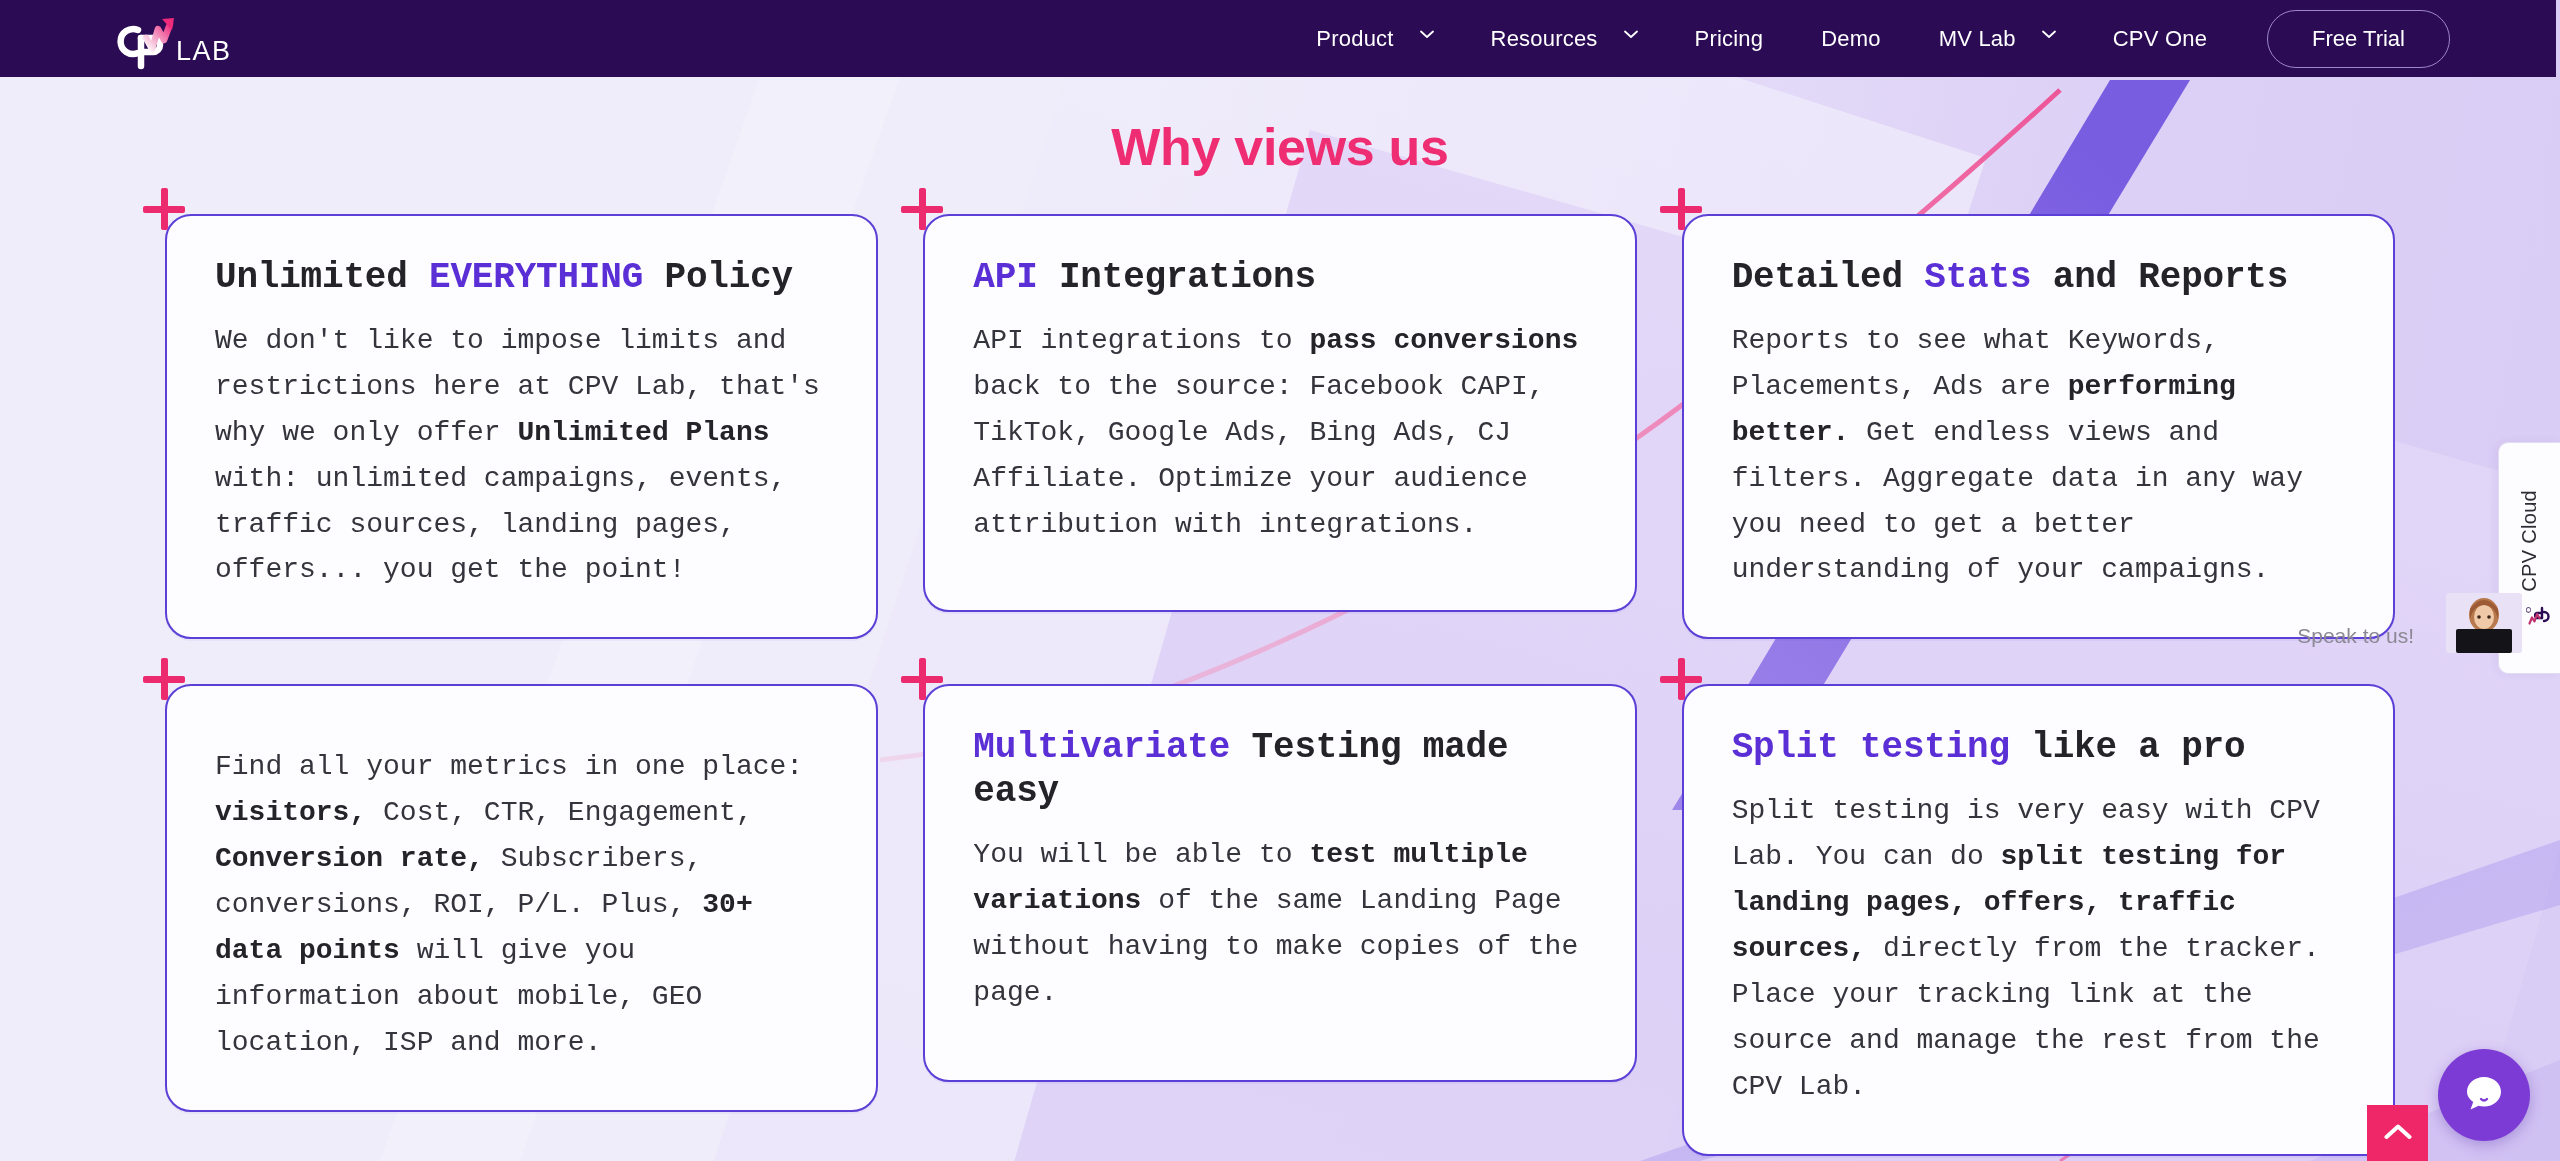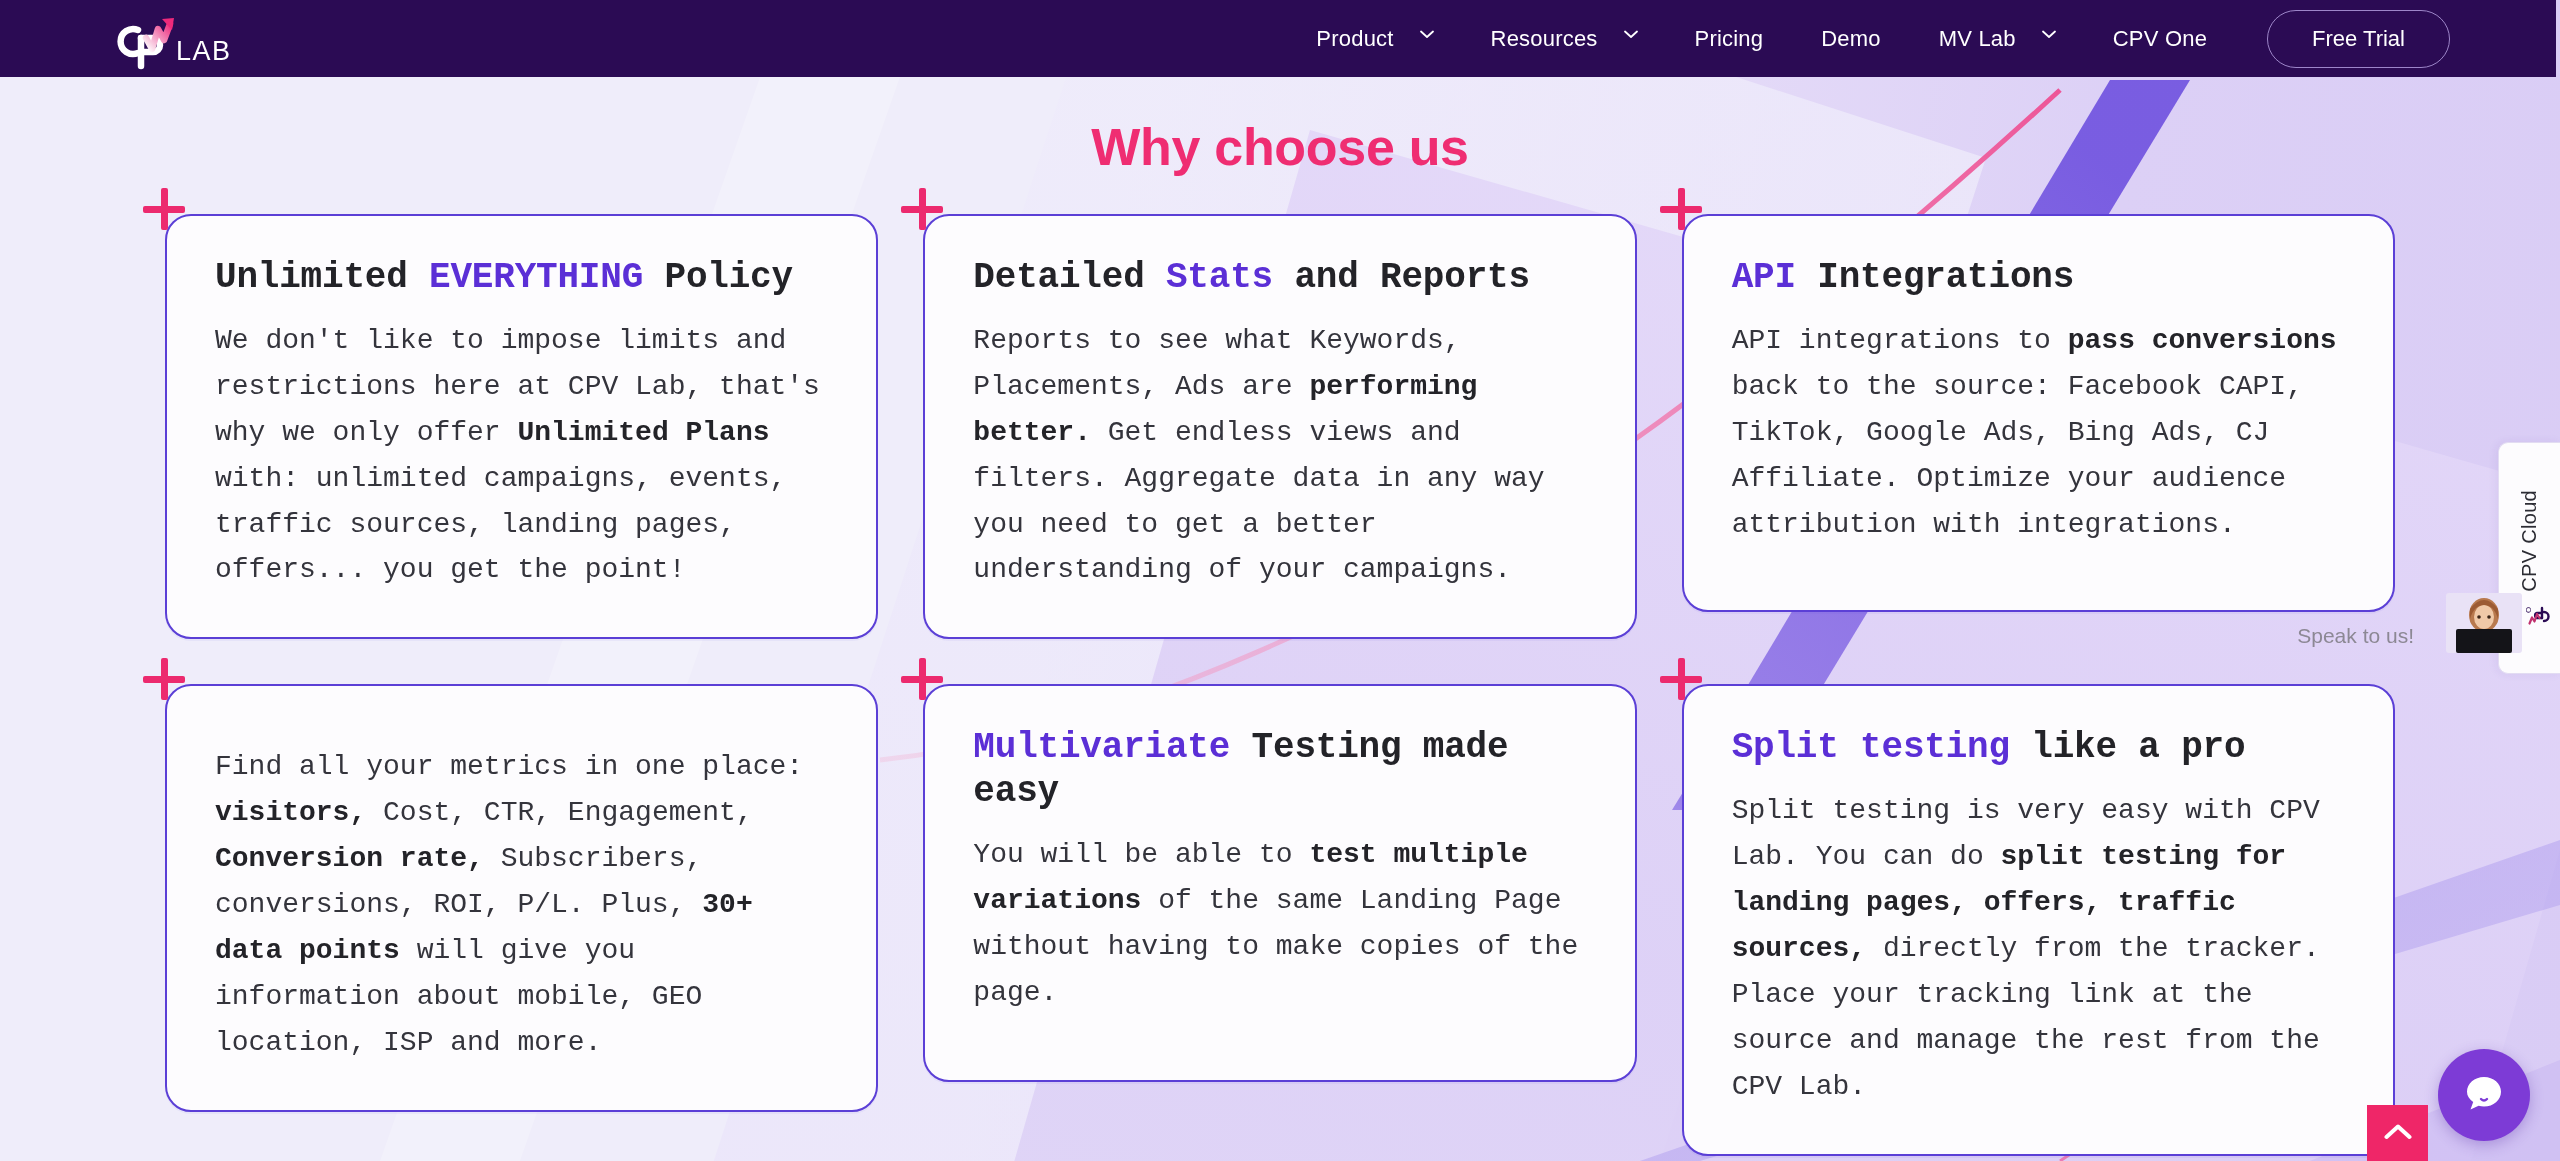--- a/index.html
+++ b/index.html
@@ -238,45 +238,45 @@
       </div>
       <div class="nav-item">
         <span>CPV One</span>
       </div>
       <div class="free-trial">Free Trial</div>
     </nav>
   </header>
 
   <main class="main">
 
-    <h1 class="section-title">Why choose us</h1>
+    <h1 class="section-title">Why views us</h1>
 
     <div class="grid">
 
       <div class="card-wrap">
         <span class="plus"></span>
         <div class="card">
           <div class="card-title"><span>Unlimited </span><span class="hl">EVERYTHING</span><span> Policy</span></div>
           <div class="card-body"><span>We don't like to impose limits and restrictions here at CPV Lab, that's why we only offer </span><span><b>Unlimited Plans</b></span><span> with: unlimited campaigns, events, traffic sources, landing pages, offers... you get the point!</span></div>
         </div>
       </div>
 
       <div class="card-wrap">
         <span class="plus"></span>
         <div class="card">
+          <div class="card-title"><span class="hl">API</span><span> Integrations</span></div>
+          <div class="card-body"><span>API integrations to </span><span><b>pass conversions</b></span><span> back to the source: Facebook CAPI, TikTok, Google Ads, Bing Ads, CJ Affiliate. Optimize your audience attribution with integrations.</span></div>
+        </div>
+      </div>
+
+      <div class="card-wrap">
+        <span class="plus"></span>
+        <div class="card">
           <div class="card-title"><span>Detailed </span><span class="hl">Stats</span><span> and Reports</span></div>
           <div class="card-body"><span>Reports to see what Keywords, Placements, Ads are </span><span><b>performing better.</b></span><span> Get endless views and filters. Aggregate data in any way you need to get a better understanding of your campaigns.</span></div>
-        </div>
-      </div>
-
-      <div class="card-wrap">
-        <span class="plus"></span>
-        <div class="card">
-          <div class="card-title"><span class="hl">API</span><span> Integrations</span></div>
-          <div class="card-body"><span>API integrations to </span><span><b>pass conversions</b></span><span> back to the source: Facebook CAPI, TikTok, Google Ads, Bing Ads, CJ Affiliate. Optimize your audience attribution with integrations.</span></div>
         </div>
       </div>
 
       <div class="card-wrap">
         <span class="plus"></span>
         <div class="card row2">
           <div class="card-body"><span>Find all your metrics in one place: </span><span><b>visitors,</b></span><span> Cost, CTR, Engagement, </span><span><b>Conversion rate,</b></span><span> Subscribers, conversions, ROI, P/L. Plus, </span><span><b>30+ data points</b></span><span> will give you information about mobile, GEO location, ISP and more.</span></div>
         </div>
       </div>
 

